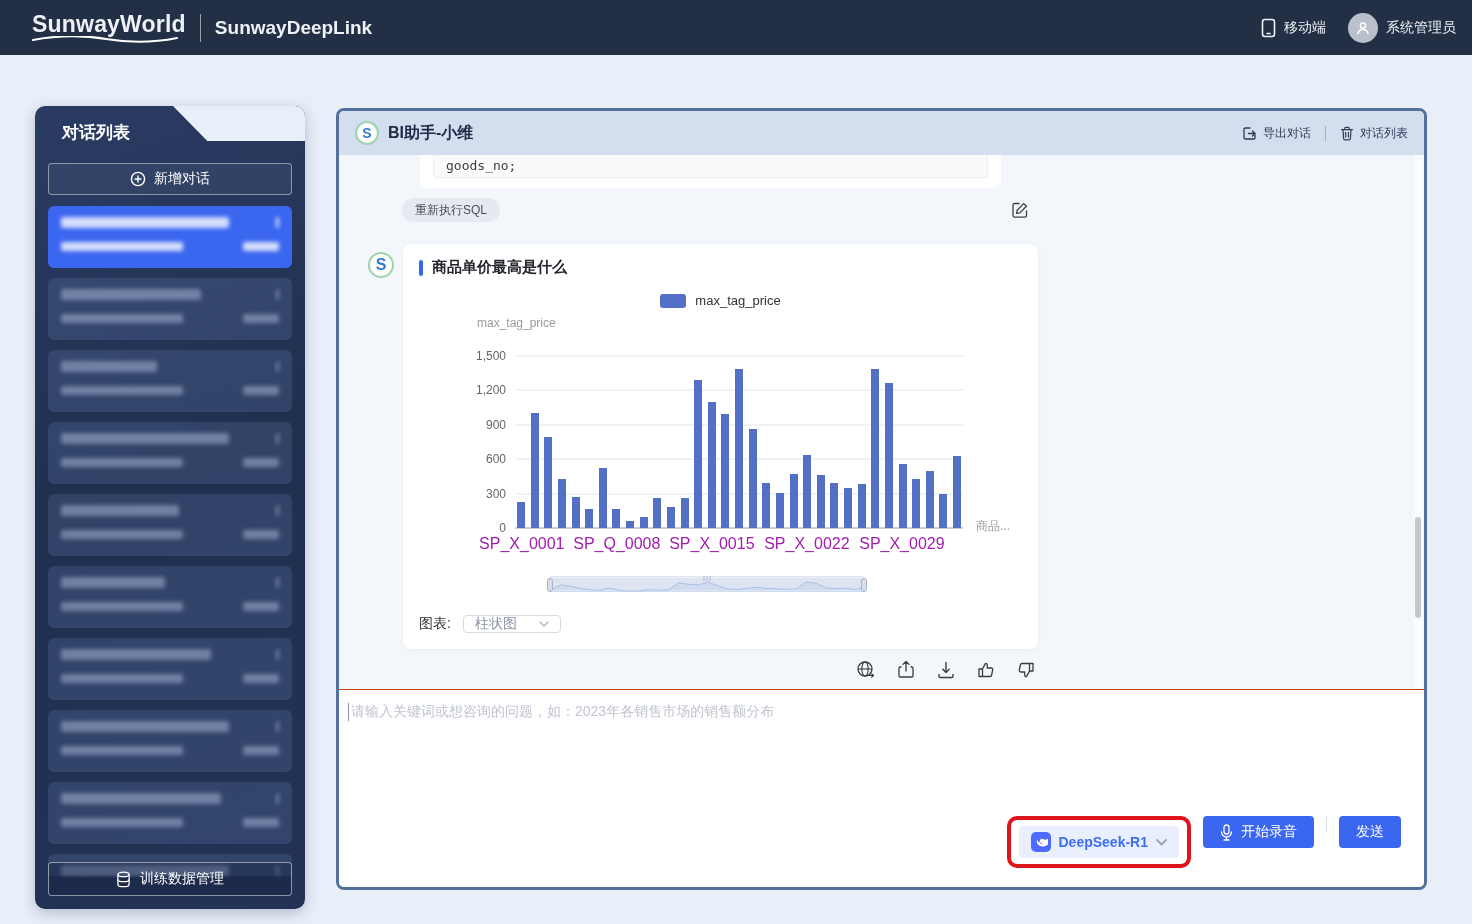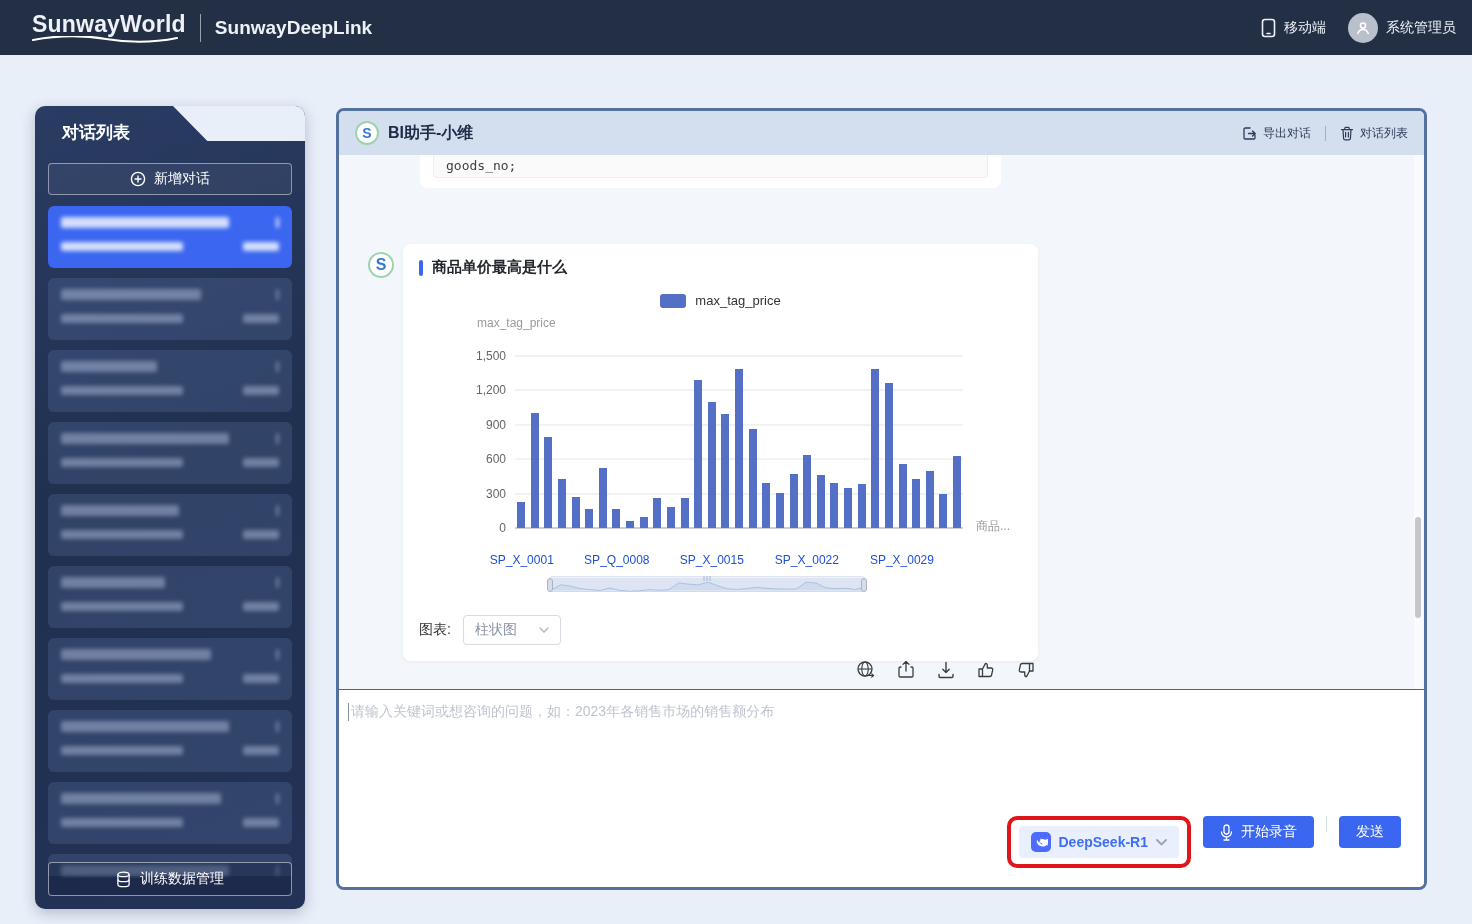--- a/index.html
+++ b/index.html
@@ -82,35 +82,35 @@
   .y-name { margin:8px 0 0 58px; font-size:12px; color:#9a9a9a; }
 
   .plot { position:relative; margin:26px 0 0 96px; width:448px; height:172px; }
   .gridline { position:absolute; left:0; right:0; height:1px; background:#e6e6e6; transform:translateY(.5px); }
   .gridline.axisline { background:#9aa0a8; }
   .ytick { position:absolute; right:calc(100% + 9px); transform:translateY(50%); font-size:12px; color:#666; }
   .bars { position:absolute; left:0; right:0; top:0; bottom:0; display:flex; align-items:flex-end;
           justify-content:space-between; padding:0 2px; }
   .bar { width:8px; }
   .xlabels { position:absolute; top:100%; left:0; right:0; height:20px; }
-  .xtick { position:absolute; top:25px; transform:translateX(-50%); font-size:12px; color:#1d4ed8; white-space:nowrap; }
+  .xtick { position:absolute; top:7px; transform:translateX(-50%); font-size:16px; color:#a21caf; white-space:nowrap; }
   .x-name { position:absolute; left:calc(100% + 13px); bottom:-7px; font-size:12px; color:#9a9a9a; white-space:nowrap; }
 
   .slider { position:relative; margin:48px 0 0 130px; width:316px; height:16px;
             background:#eef2f8; border:1px solid #dde5f1; border-radius:3px; }
   .slider-fill { position:absolute; inset:1px; background:rgba(84,112,198,.10); border-radius:2px; }
   .slider svg { position:absolute; left:0; top:0; }
   .slider-handle { position:absolute; top:1px; width:6px; height:14px; background:#d7dde9; border:1px solid #aab4c8; border-radius:3px; }
   .slider-handle.left { left:-3px; } .slider-handle.right { right:-3px; }
   .slider-grip { position:absolute; left:50%; top:-1px; transform:translateX(-50%); display:flex; gap:2px; }
   .slider-grip i { width:1px; height:5px; background:#aab6cc; }
 
   .chart-type-row { display:flex; align-items:center; gap:12px; margin-top:23px; }
   .chart-type-label { font-size:14px; color:#333; }
-  .chart-type-select { width:98px; height:30px; border:1px solid #d7dbe3; border-radius:4px; background:#fff;
+  .chart-type-select { width:98px; height:18px; border:1px solid #d7dbe3; border-radius:4px; background:#fff;
                        display:flex; align-items:center; justify-content:space-between; padding:0 11px; cursor:pointer; }
   .chart-type-value { font-size:14px; color:#8b93a6; }
 
   .actions-row { position:absolute; top:505px; left:29px; width:667px; display:flex; justify-content:flex-end;
                  gap:22px; align-items:center; }
   .actions-row .icon-btn { color:#383d44; }
 
   .scroll-track { position:absolute; top:0; bottom:0; right:1px; width:9px; background:#fafbfc; }
   .scroll-thumb { position:absolute; top:362px; right:2px; width:6px; height:101px; background:#c4c6cc; border-radius:3px; }
 
@@ -306,20 +306,29 @@
       </div>
     </div>
   </div>
 
   <div class="chat-body">
 
     <div class="code-card">
       <div class="code-inner">goods_no;</div>
     </div>
 
+    <div class="sql-row">
+      <button class="pill-btn">重新执行SQL</button>
+      <button class="icon-btn">
+        <svg width="18" height="18" viewBox="0 0 18 18">
+          <path d="M15.5 9.5v5c0 .9-.7 1.6-1.6 1.6H3.6c-.9 0-1.6-.7-1.6-1.6V4.1c0-.9.7-1.6 1.6-1.6h5" fill="none" stroke="#3a3f45" stroke-width="1.3"></path>
+          <path d="M12.7 2.6l2.7 2.7-6.6 6.6-3.2.5.5-3.2z" fill="none" stroke="#3a3f45" stroke-width="1.3" stroke-linejoin="round"></path>
+        </svg>
+      </button>
+    </div>
 
     <div class="message">
       <div class="s-avatar med" style="margin-top:8px">
           <span>S</span>
         </div>
       <div class="msg-card">
         <div class="msg-title-row">
           <div class="title-bar"></div>
           <div class="msg-title">商品单价最高是什么</div>
         </div>

